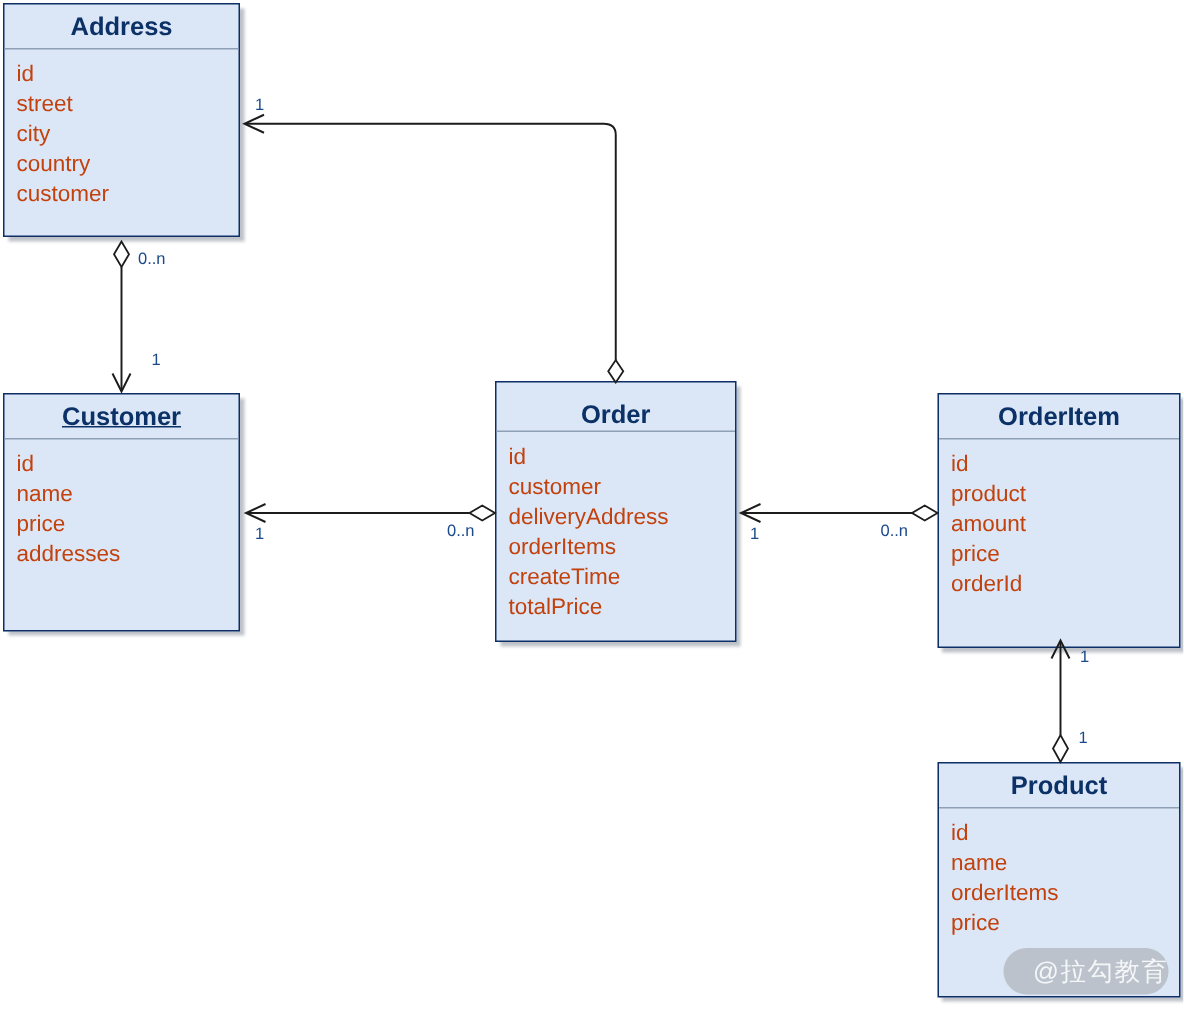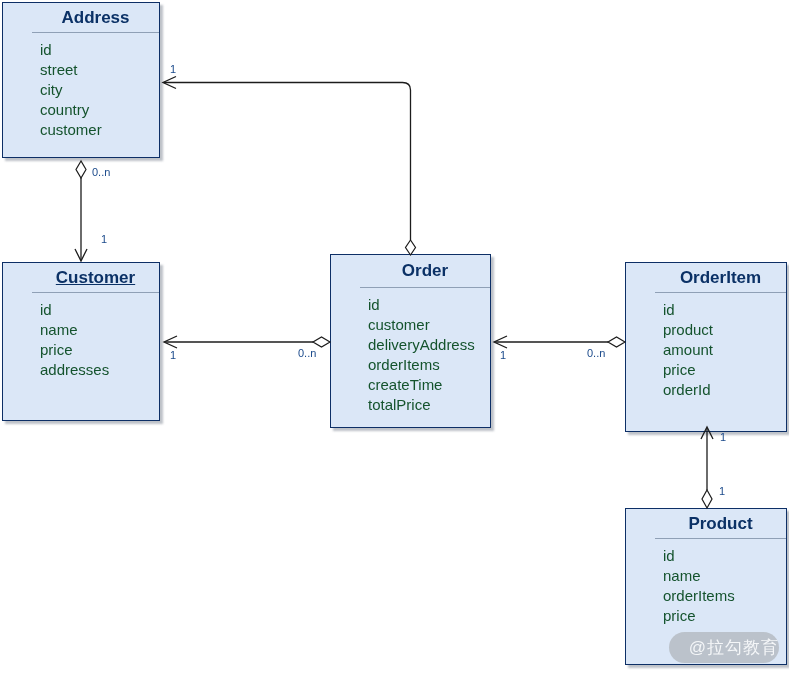--- a/index.html
+++ b/index.html
@@ -18,45 +18,44 @@
     pointer-events: none;
     z-index: 2;
   }
   .entity {
     position: absolute;
     box-sizing: border-box;
     background: #dbe7f7;
     border: 1.5px solid #0d2f66;
     box-shadow: 3px 3px 2px rgba(110,120,132,0.45);
     z-index: 1;
-    padding-left: 29px;
   }
   .entity-header {
     height: 30px;
     box-sizing: border-box;
     display: flex;
     align-items: center;
     justify-content: center;
     border-bottom: 1px solid #8fa0b6;
     font-size: 17px;
     font-weight: bold;
     color: #0b3166;
   }
   .entity-body {
     padding: 7px 8px 0 8px;
     font-size: 15px;
     line-height: 20px;
-    color: #14532d;
+    color: #c2410c;
   }
   .entity-customer .entity-header .title { text-decoration: underline; }
 
   .entity-address   { left: 2px;   top: 2px;   width: 158px; height: 156px; }
   .entity-customer  { left: 2px;   top: 262px; width: 158px; height: 159px; }
   .entity-order     { left: 330px; top: 254px; width: 161px; height: 174px; }
-  .entity-order .entity-header { height: 33px; }
+  .entity-order .entity-header { height: 33px; align-items: flex-end; }
   .entity-orderitem { left: 625px; top: 262px; width: 162px; height: 170px; }
   .entity-product   { left: 625px; top: 508px; width: 162px; height: 157px; }
 
   .watermark {
     position: absolute;
     left: 669px; top: 632px;
     width: 110px; height: 31px;
     border-radius: 16px;
     background: rgba(185,191,199,0.92);
     color: #f4f6f8;

